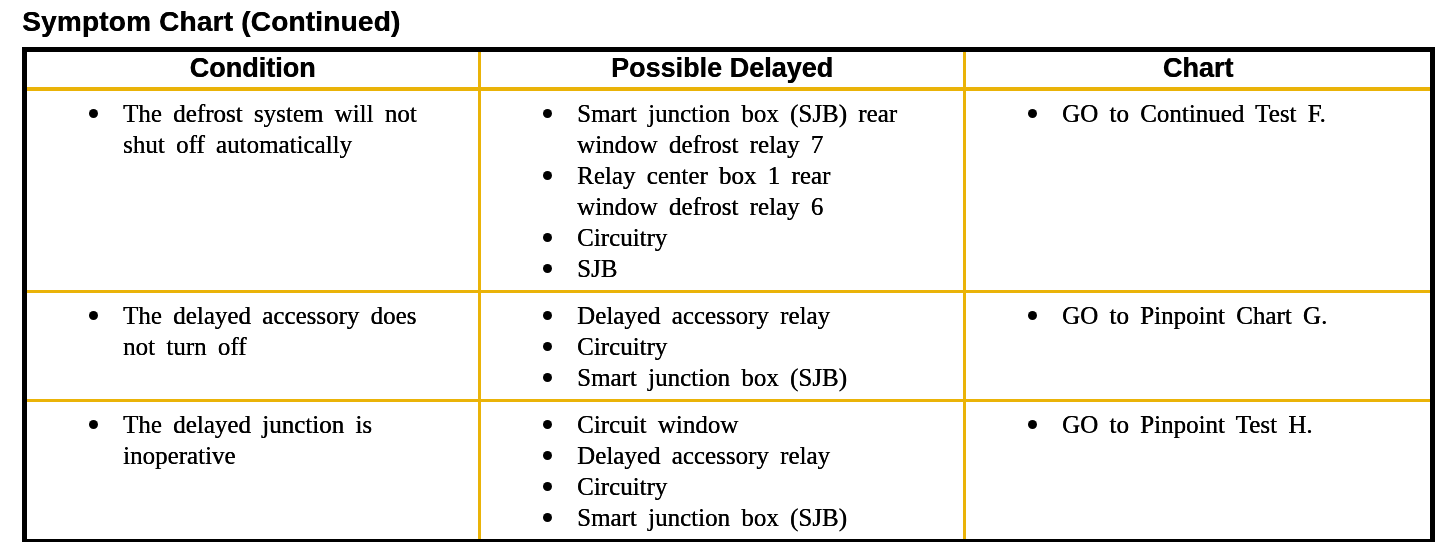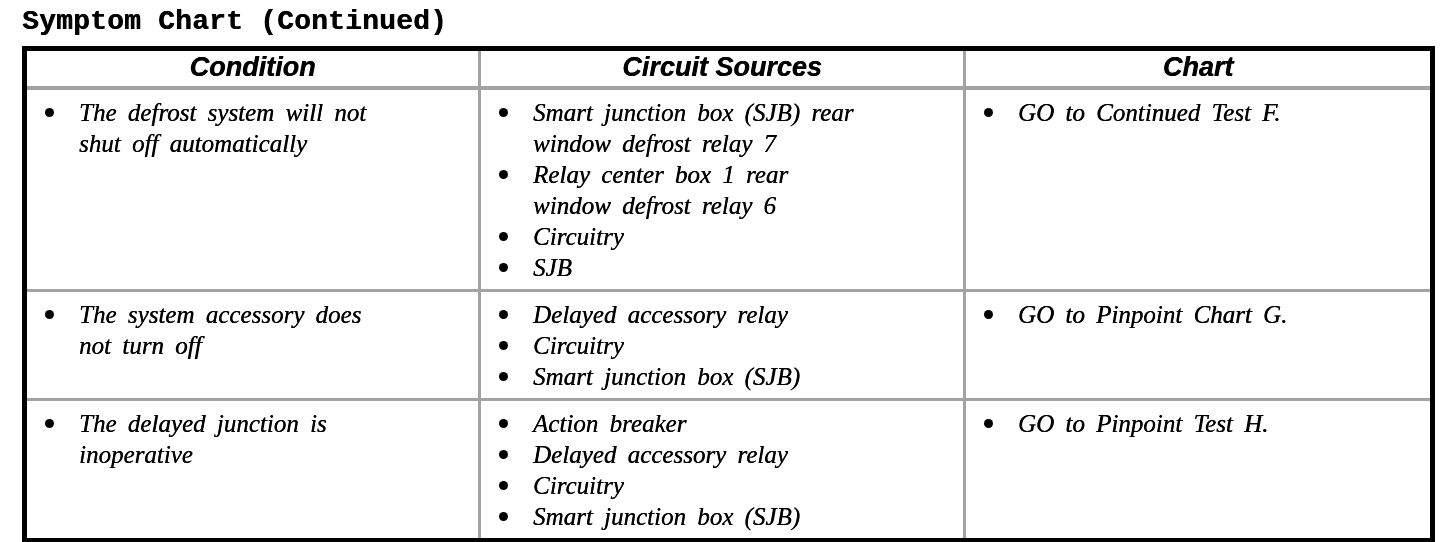--- a/index.html
+++ b/index.html
@@ -8,37 +8,36 @@
     height: 542px;
     background: #ffffff;
     color: #000000;
     font-family: "Liberation Serif", serif;
     overflow: hidden;
   }
   .page {
     padding: 6px 26px 0 22px;
   }
   .doc-title {
-    font-family: Liberation Mono, monospace;
+    font-family: Liberation Sans, sans-serif;
     font-size: 28px;
     font-weight: bold;
     letter-spacing: 0.2px;
     margin-bottom: 9px;
     text-shadow: 0.4px 0 0 #000;
   }
   table.symptom-chart {
     border-collapse: collapse;
     table-layout: fixed;
     width: 1408px;
     border: 5px solid #000;
   }
   .symptom-chart th,
   .symptom-chart td {
-    border: 3px solid #a3a3a3;
-    font-style: italic;
+    border: 3px solid #eab308;
   }
   .symptom-chart th {
     font-family: "Liberation Sans", sans-serif;
     font-size: 27px;
     font-weight: bold;
     text-align: center;
     vertical-align: middle;
     height: 37px;
     padding: 1px 0 3px 0;
     border-bottom-width: 4px;
@@ -46,20 +45,21 @@
   }
   .symptom-chart td {
     vertical-align: top;
     padding: 7px 8px 6px 0;
   }
   tr.row-1 td { height: 198px; }
   tr.row-2 td { height: 100px; }
   tr.row-3 td { height: 133px; }
   .cell-list {
     list-style: none;
+    padding-left: 44px;
   }
   .cell-list li {
     position: relative;
     padding-left: 52px;
     font-size: 25px;
     line-height: 31px;
     word-spacing: 5px;
     white-space: pre-line;
     text-shadow: 0.35px 0 0 #000;
   }
@@ -82,21 +82,21 @@
 
   <table class="symptom-chart">
     <colgroup>
       <col style="width:455px">
       <col style="width:485px">
       <col style="width:468px">
     </colgroup>
     <thead>
       <tr>
         <th>Condition</th>
-        <th>Circuit Sources</th>
+        <th>Possible Delayed</th>
         <th>Chart</th>
       </tr>
     </thead>
     <tbody>
 
       <tr class="row-1">
         <td>
           <ul class="cell-list">
             <li><span class="bullet"></span><span>The defrost system will not
 shut off automatically</span></li>
@@ -115,21 +115,21 @@
         <td>
           <ul class="cell-list">
             <li><span class="bullet"></span><span>GO to Continued Test F.</span></li>
           </ul>
         </td>
       </tr>
 
       <tr class="row-2">
         <td>
           <ul class="cell-list">
-            <li><span class="bullet"></span><span>The system accessory does
+            <li><span class="bullet"></span><span>The delayed accessory does
 not turn off</span></li>
           </ul>
         </td>
         <td>
           <ul class="cell-list">
             <li><span class="bullet"></span><span>Delayed accessory relay</span></li>
             <li><span class="bullet"></span><span>Circuitry</span></li>
             <li><span class="bullet"></span><span>Smart junction box (SJB)</span></li>
           </ul>
         </td>
@@ -142,21 +142,21 @@
 
       <tr class="row-3">
         <td>
           <ul class="cell-list">
             <li><span class="bullet"></span><span>The delayed junction is
 inoperative</span></li>
           </ul>
         </td>
         <td>
           <ul class="cell-list">
-            <li><span class="bullet"></span><span>Action breaker</span></li>
+            <li><span class="bullet"></span><span>Circuit window</span></li>
             <li><span class="bullet"></span><span>Delayed accessory relay</span></li>
             <li><span class="bullet"></span><span>Circuitry</span></li>
             <li><span class="bullet"></span><span>Smart junction box (SJB)</span></li>
           </ul>
         </td>
         <td>
           <ul class="cell-list">
             <li><span class="bullet"></span><span>GO to Pinpoint Test H.</span></li>
           </ul>
         </td>

